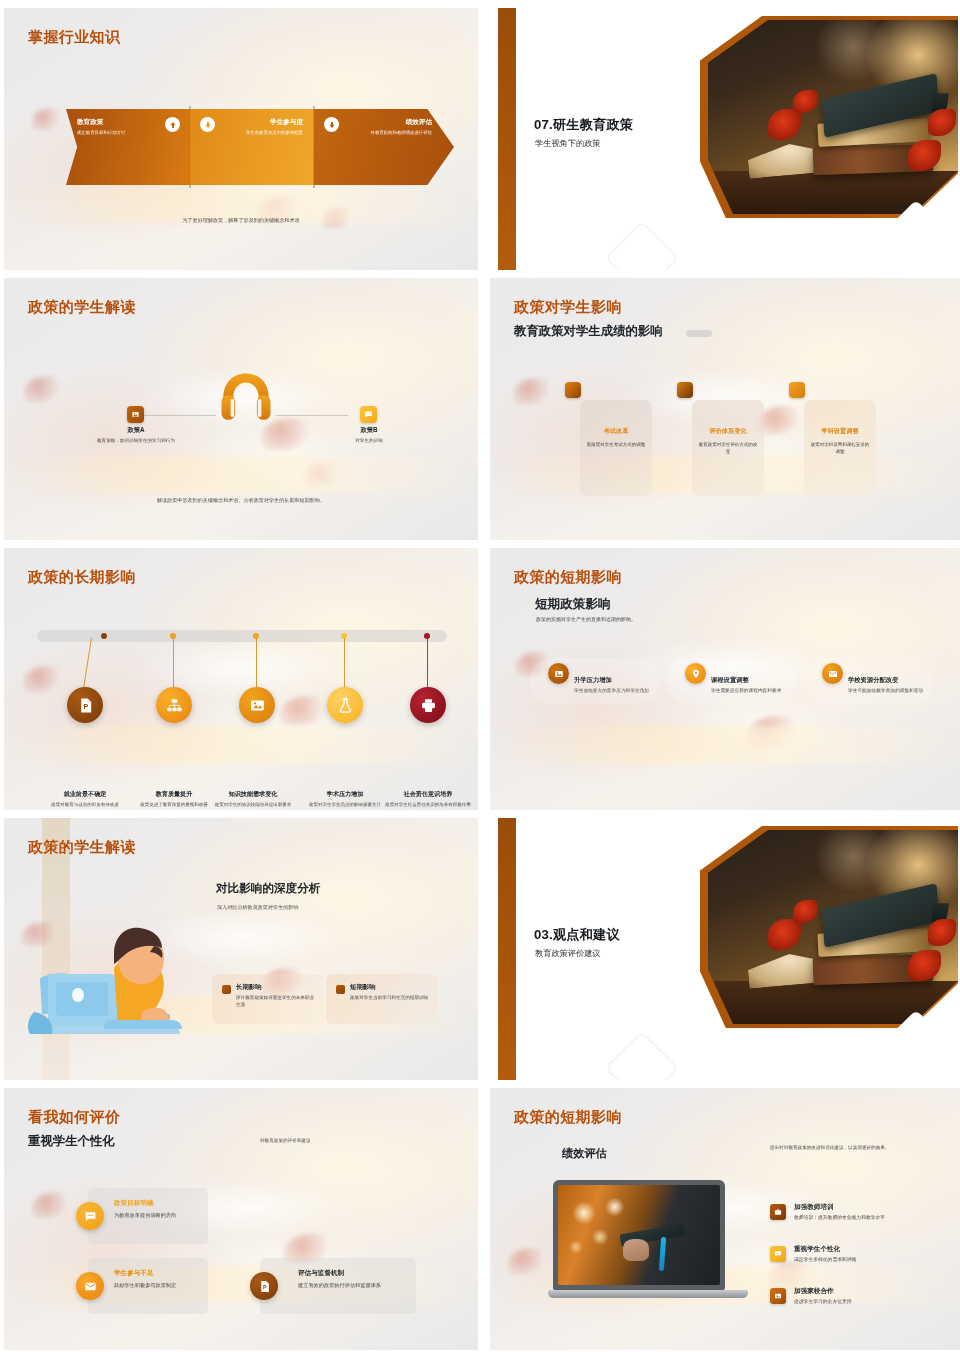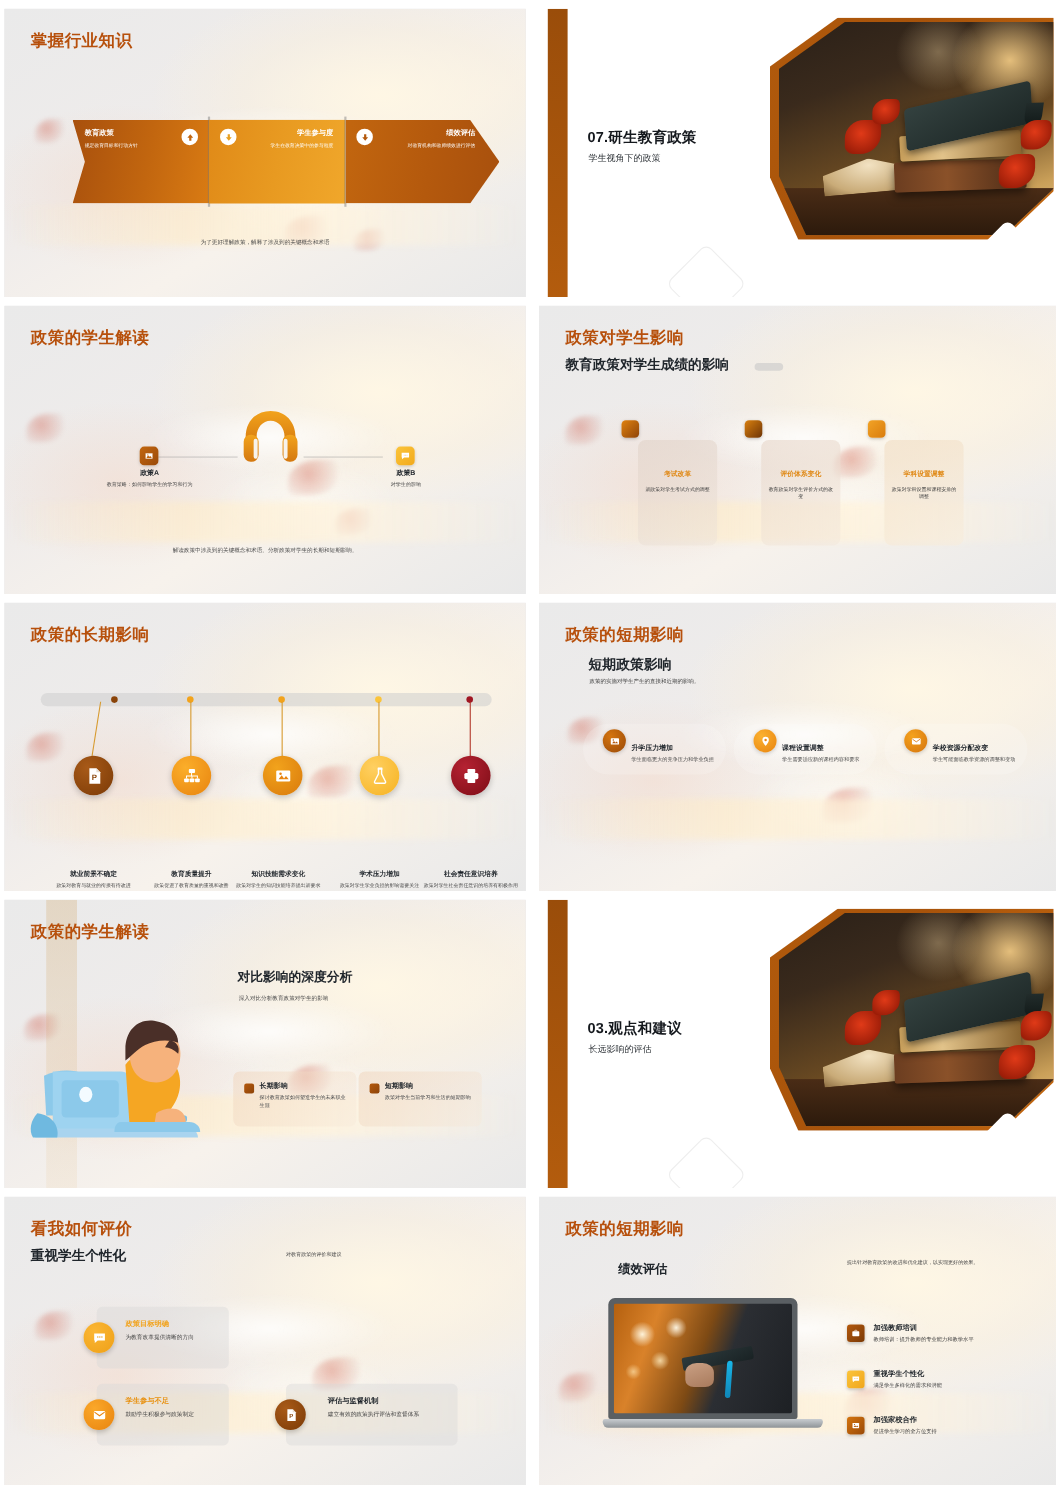--- a/index.html
+++ b/index.html
@@ -691,21 +691,21 @@
         <div class="photo-cap"></div>
         <div class="photo-flower" style="left:24%;top:46%;width:13%;height:16%;"></div>
         <div class="photo-flower" style="left:34%;top:36%;width:10%;height:12%;"></div>
         <div class="photo-flower" style="left:88%;top:46%;width:11%;height:14%;"></div>
         <div class="photo-flower" style="left:80%;top:62%;width:13%;height:16%;"></div>
       </div>
     </div>
     <div class="sec-diamond"></div>
     <div class="sec-diamond-ghost"></div>
     <div class="sec-title">03.观点和建议</div>
-    <div class="sec-sub">长远影响的评估</div>
+    <div class="sec-sub">教育政策评价建议</div>
   </div>
 
   <div class="slide">
     <div class="bg-soft"></div>
     <div class="bg-cap"></div>
     <div class="bg-petal" style="left:28px;top:104px;width:34px;height:26px;"></div>
     <div class="bg-petal" style="left:280px;top:146px;width:44px;height:30px;"></div>
     <div class="bg-glow-strip"></div>
 
     <div class="kicker">看我如何评价</div>

